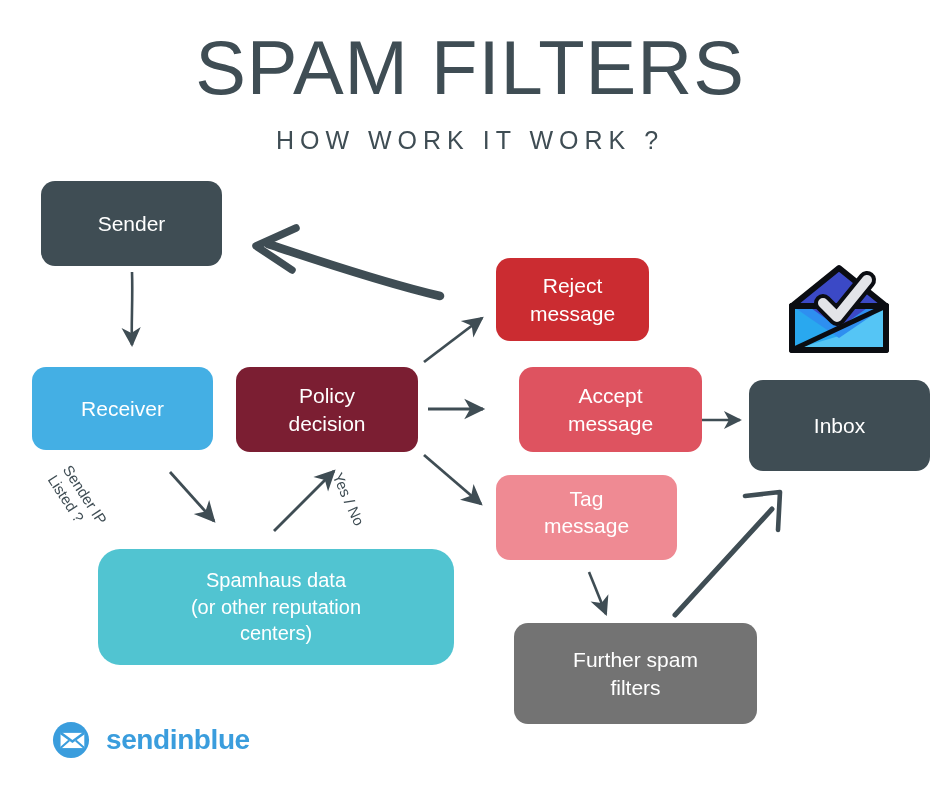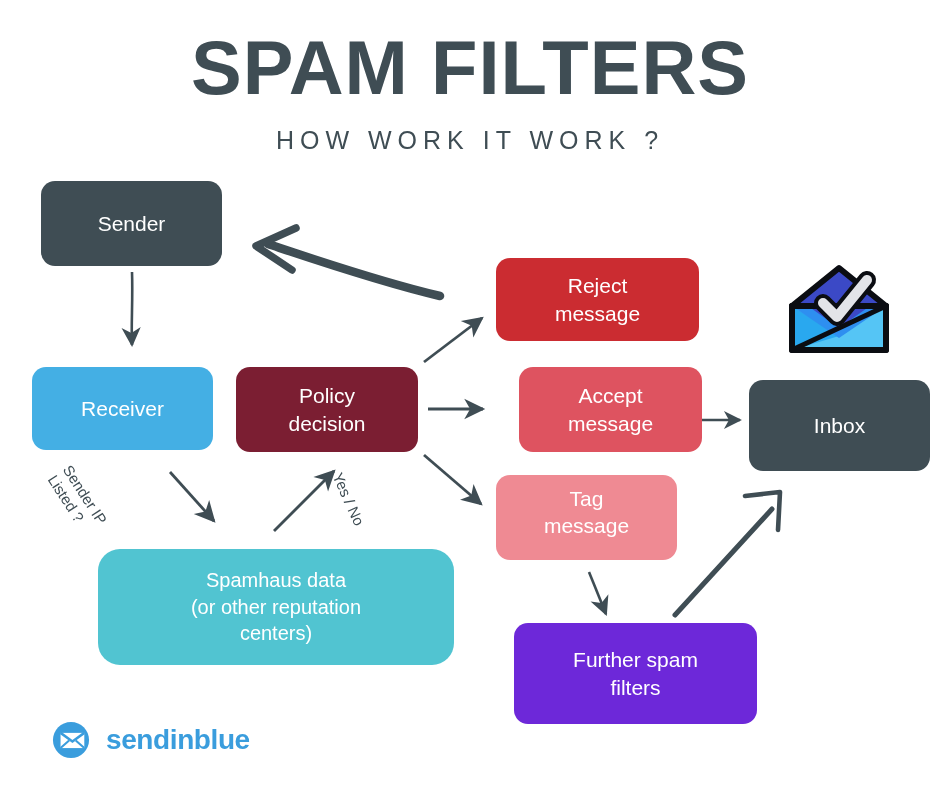--- a/index.html
+++ b/index.html
@@ -17,21 +17,21 @@
   }
 
   
   #title {
     position: absolute;
     left: 0;
     top: 28px;
     width: 940px;
     text-align: center;
     font-size: 76px;
-    font-weight: bold;
+    font-weight: normal;
     letter-spacing: 1px;
     color: #3f4d54;
     line-height: 1.05;
   }
   #subtitle {
     position: absolute;
     left: 0;
     top: 126px;
     width: 940px;
     text-align: center;
@@ -55,24 +55,24 @@
     box-sizing: border-box;
     padding: 20px 8px;
     z-index: 5;
   }
   .node span { display: block; width: 100%; }
 
   #node-sender   { left: 41px;  top: 181px; width: 181px; height: 85px;  background: #3f4d54; }
   #node-receiver { left: 32px;  top: 367px; width: 181px; height: 83px;  background: #44afe4; }
   #node-policy   { left: 236px; top: 367px; width: 182px; height: 85px;  background: #7b1e32; }
   #node-spamhaus { left: 98px;  top: 549px; width: 356px; height: 116px; background: #51c4d1; font-size: 20px; border-radius: 22px; text-align: center; }
-  #node-reject   { left: 496px; top: 258px; width: 203px; height: 83px;  background: #cb2c31; }
+  #node-reject   { left: 496px; top: 258px; width: 153px; height: 83px;  background: #cb2c31; }
   #node-accept   { left: 496px; top: 367px; width: 183px; height: 85px;  background: #de5360; margin-left: 23px; }
   #node-tag      { left: 496px; top: 475px; width: 181px; height: 85px;  background: #ef8a93; align-items: flex-end; }
-  #node-further  { left: 514px; top: 623px; width: 243px; height: 101px; background: #6d28d9; }
+  #node-further  { left: 514px; top: 623px; width: 243px; height: 101px; background: #737373; }
   #node-inbox    { left: 749px; top: 380px; width: 181px; height: 91px;  background: #3f4d54; }
 
   
   .edge-label {
     position: absolute;
     font-size: 15px;
     color: #3f4d54;
     line-height: 1.22;
     white-space: nowrap;
     z-index: 6;

